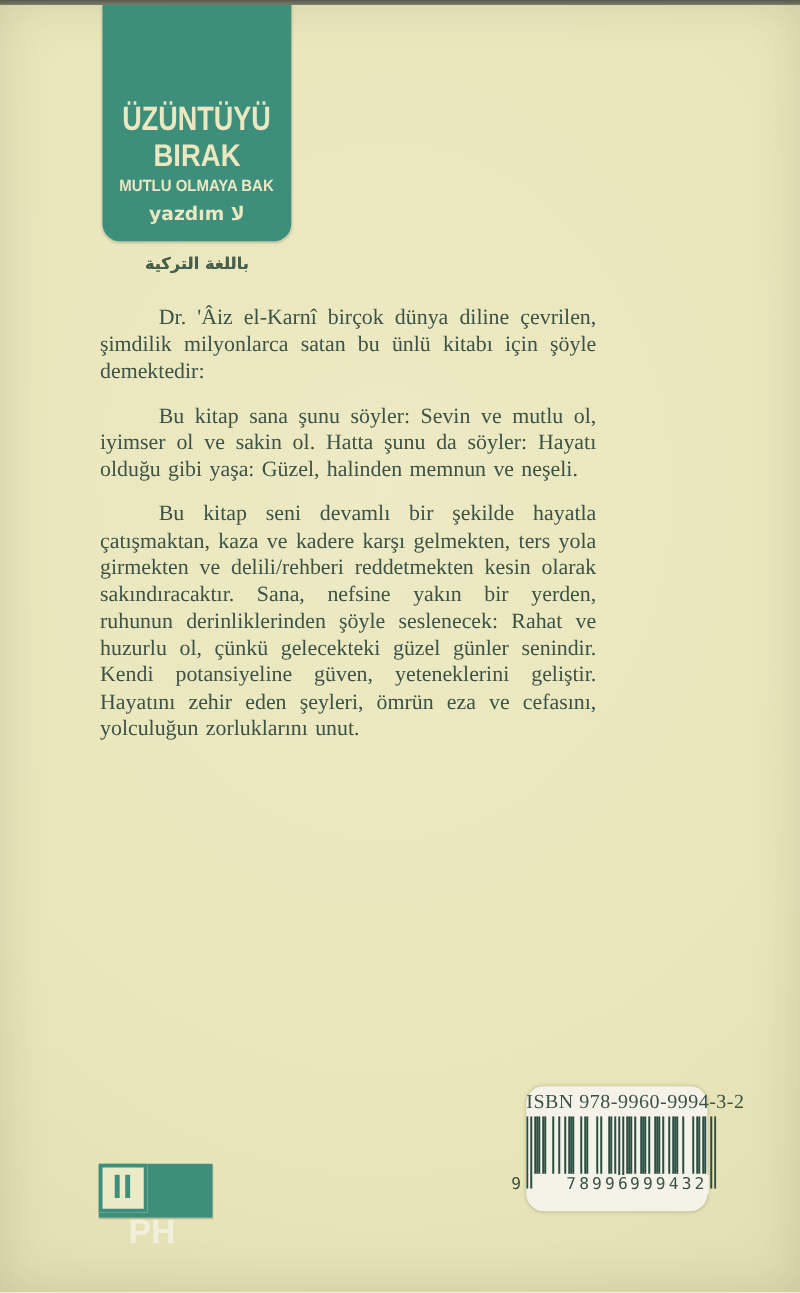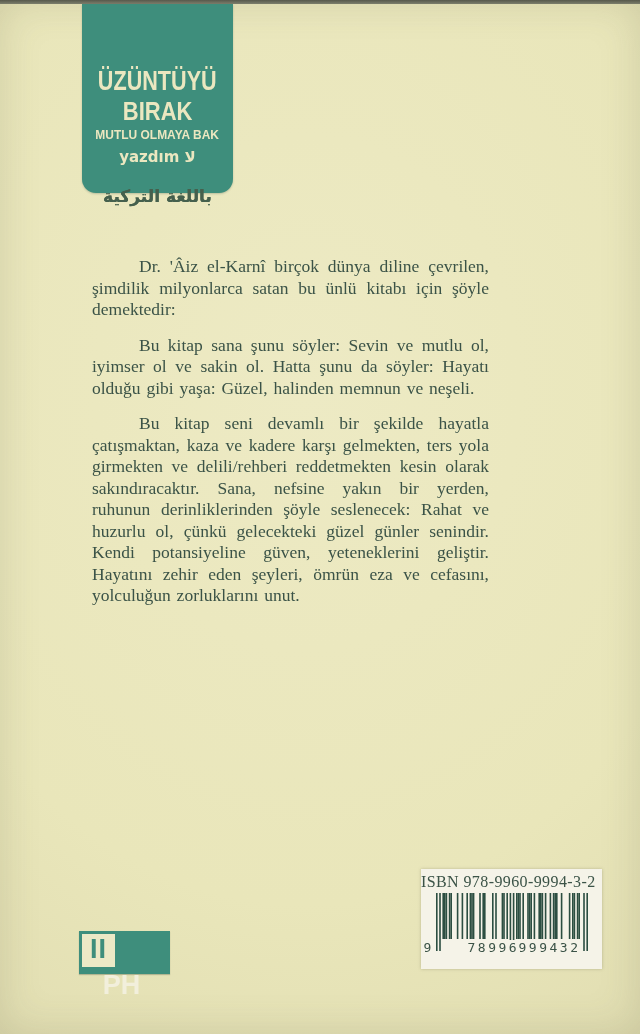--- a/index.html
+++ b/index.html
@@ -20,21 +20,21 @@
     position:absolute;left:0;top:0;width:640px;height:4px;
     background:linear-gradient(to bottom,#3f423a,#6b6e60);
     opacity:.85;
   }
   
   .badge{
     position:absolute;left:82px;top:4px;width:151px;height:189px;
     background:var(--badge-green);
     border-radius:0 0 14px 14px;
     display:flex;flex-direction:column;justify-content:flex-end;align-items:center;
-    padding-bottom:26px;box-sizing:border-box;
+    padding-bottom:12px;box-sizing:border-box;
     box-shadow:0 1px 2px rgba(40,70,60,.25);
   }
   .badge .t1{
     font-family:"Liberation Sans",sans-serif;font-weight:bold;
     font-size:27px;line-height:27px;color:var(--badge-text);
     transform:scaleX(.80);white-space:nowrap;letter-spacing:0px;
   }
   .badge .t2{
     font-family:"Liberation Sans",sans-serif;font-weight:bold;
     font-size:25px;line-height:26px;color:var(--badge-text);
@@ -44,44 +44,44 @@
     font-family:"Liberation Sans",sans-serif;font-weight:bold;
     font-size:13px;line-height:14px;color:var(--badge-text);
     transform:scaleX(.92);white-space:nowrap;margin-top:4px;
   }
   .badge .t4{
     font-family:"DejaVu Sans",sans-serif;font-weight:bold;
     font-size:15px;line-height:20px;color:var(--badge-text);
     white-space:nowrap;margin-top:5px;direction:rtl;
   }
   .lang-note{
-    position:absolute;left:82px;top:186px;width:151px;
+    position:absolute;left:82px;top:204px;width:151px;
     text-align:center;direction:rtl;
     font-family:"DejaVu Sans",sans-serif;font-weight:bold;
-    font-size:17px;color:#45604d;
+    font-size:13px;color:#45604d;
     text-shadow:0 0 .4px #45604d;
   }
   
   .blurb{
-    position:absolute;left:80px;top:256px;width:397px;margin-left:12px;
+    position:absolute;left:80px;top:243px;width:397px;
   }
   .blurb p{
     margin:0 0 14px 0;
     font-family:"Liberation Serif",serif;
     font-size:17.5px;line-height:21.5px;
     color:var(--text-green);
     text-align:justify;text-indent:47px;
     word-spacing:1.5px;
   }
   
   .isbn-panel{
-    position:absolute;left:421px;top:869px;width:181px;height:100px;
+    position:absolute;left:421px;top:869px;width:145px;height:100px;
     background:var(--panel-white);
     box-shadow:0 0 3px rgba(100,100,70,.35);
-    text-align:left;box-sizing:border-box;
+    text-align:left;box-sizing:border-box;border-radius:14px;
   }
   .isbn-label{
     margin-top:4px;
     font-family:"Liberation Serif",serif;
     font-size:16px;letter-spacing:.4px;
     color:var(--text-green);
     white-space:nowrap;
   }
   .barcode-wrap{
     position:relative;margin:2px auto 0 auto;width:152px;height:72px;

